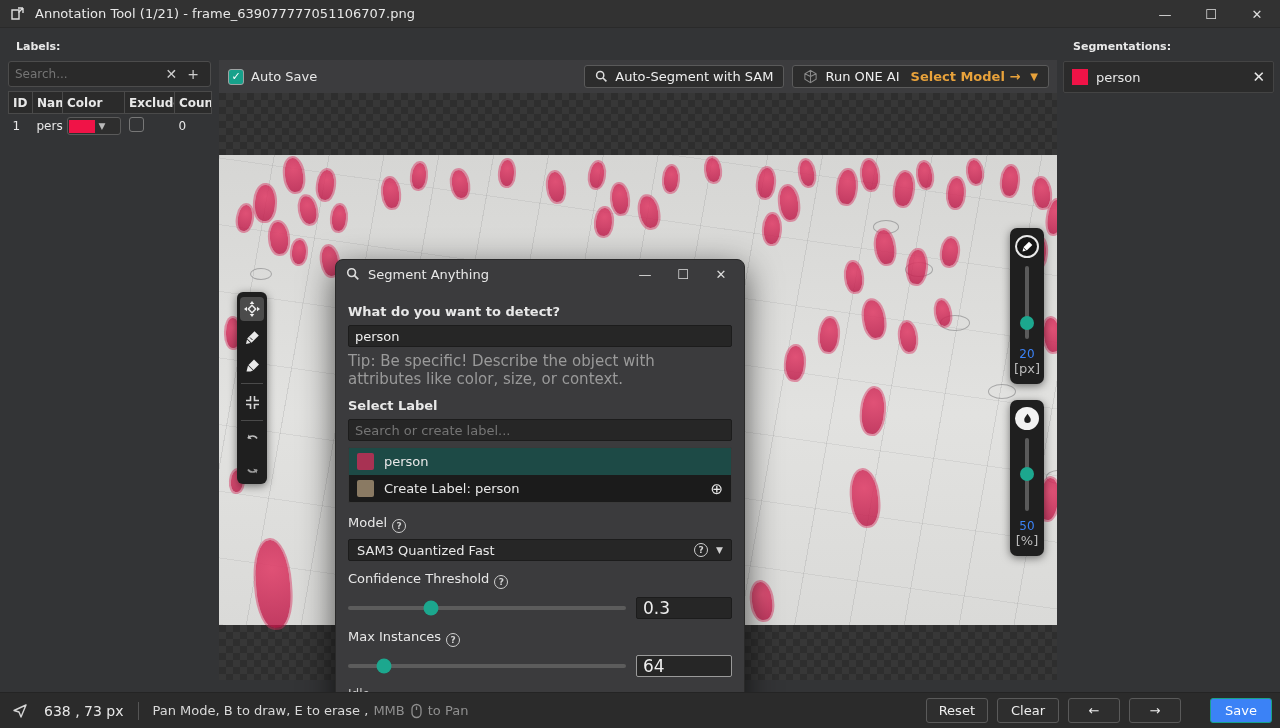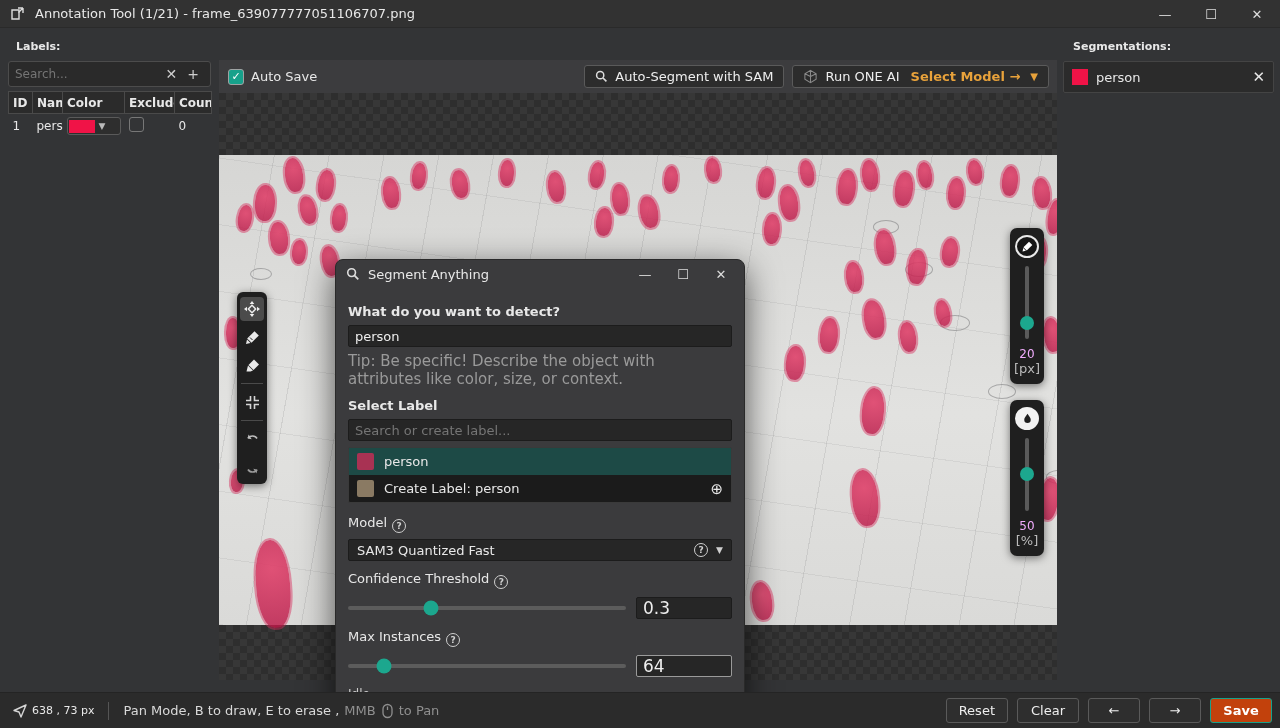--- a/index.html
+++ b/index.html
@@ -80,21 +80,21 @@
   .tool-sep { width:22px; height:1px; background:#4a4a4a; margin:2px 0; }
 
   
   .vslider { position:absolute; width:34px; background:#1f1f1f; border-radius:7px; box-shadow:0 2px 8px rgba(0,0,0,.5);
     display:flex; flex-direction:column; align-items:center; padding:7px 0 8px 0; }
   .vs-icon { width:24px; height:24px; border-radius:50%; display:flex; align-items:center; justify-content:center; margin-bottom:8px; }
   .vs-icon.dark { background:#161616; border:2px solid #e9e9e9; }
   .vs-icon.light { background:#f2f2f2; border:2px solid #f2f2f2; }
   .vs-track { position:relative; width:4px; border-radius:2px; background:#5a5a5a; }
   .vs-thumb { position:absolute; left:50%; transform:translateX(-50%); width:14px; height:14px; border-radius:50%; background:#1ca78e; }
-  .vs-val { margin-top:8px; font-size:12px; color:#f0abfc; }
+  .vs-val { margin-top:8px; font-size:12px; color:#3b82f6; }
   .vs-unit { font-size:13px; color:#bbb; }
 
   
   .dialog { position:absolute; left:335px; top:222px; width:410px; height:468px; background:#3b3b3d;
     border-radius:8px; box-shadow:0 10px 34px rgba(0,0,0,.65); border:1px solid #2a2a2a;margin-top:37px; }
   .dlg-title { display:flex; align-items:center; height:28px; padding:0 8px 0 10px; }
   .dlg-title .dt-text { margin-left:8px; font-size:13px; }
   .dlg-controls { margin-left:auto; display:flex; gap:8px; }
   .dlg-cbtn { width:30px; height:24px; display:flex; align-items:center; justify-content:center; color:#ddd; font-size:13px; cursor:pointer; }
   .dlg-body { padding:12px 12px 0 12px; }
@@ -122,29 +122,29 @@
   .val-box.focused { border:1px solid #9a9a9a; }
   .status-lbl { color:#c9c9c9; font-size:12px; margin:4px 0 5px 0; }
   .progress { width:100%; height:14px; background:#2d8d7e; border-radius:2px; }
   .dlg-footer { display:flex; justify-content:flex-end; padding:14px 12px 0 12px; }
   .run-btn { background:#17a18b; color:#fff; border:none; border-radius:4px; height:24px; padding:0 16px;
     font-size:13px; font-family:inherit; cursor:pointer; }
 
   
   .statusbar { position:absolute; left:0; top:692px; width:1280px; height:36px; background:#2b2b2b;
     display:flex; align-items:center; border-top:1px solid #242424; }
-  .sb-coords { display:flex; align-items:center; gap:4px; margin-left:12px; font-size:11px; }
+  .sb-coords { display:flex; align-items:center; gap:16px; margin-left:12px; font-size:14px; }
   .sb-sep { width:1px; height:18px; background:#555; margin:0 14px; }
   .sb-hint { font-size:13px; color:#d9d9d9; display:flex; align-items:flex-start; gap:5px; }
   .sb-dim { color:#8f8f8f; }
   .sb-btns { margin-left:auto; display:flex; gap:9px; margin-right:8px; }
   .sb-btn { min-width:62px; height:25px; background:#2e2e2e; border:1px solid #5a5a5a; border-radius:3px;
     color:#eee; font-size:13px; font-family:inherit; cursor:pointer; padding:0 12px; }
   .sb-btn.arrow { min-width:52px; }
-  .sb-btn.save { background:#c2410c; border-color:#17a18b; color:#fff; font-weight:bold; }
+  .sb-btn.save { background:#3b82f6; border-color:#17a18b; color:#fff; font-weight:normal;margin-left:20px; }
 </style>
 </head>
 <body>
 
 <div id="app">
 
   <div class="bg-window-sliver"></div>
 
   <div class="titlebar">
     <span class="app-ico">

